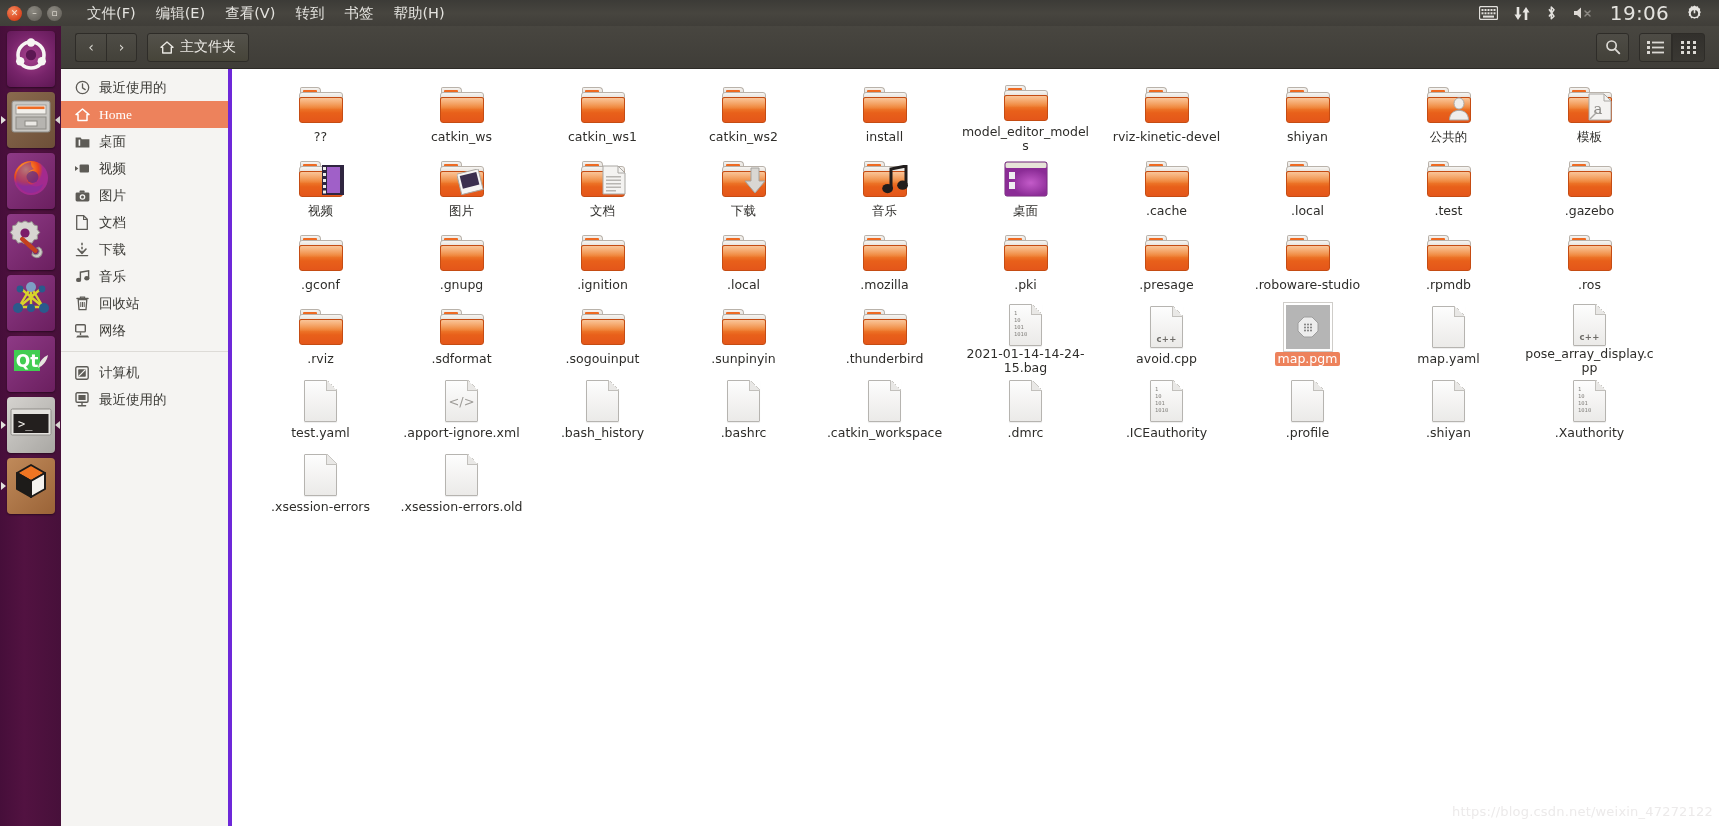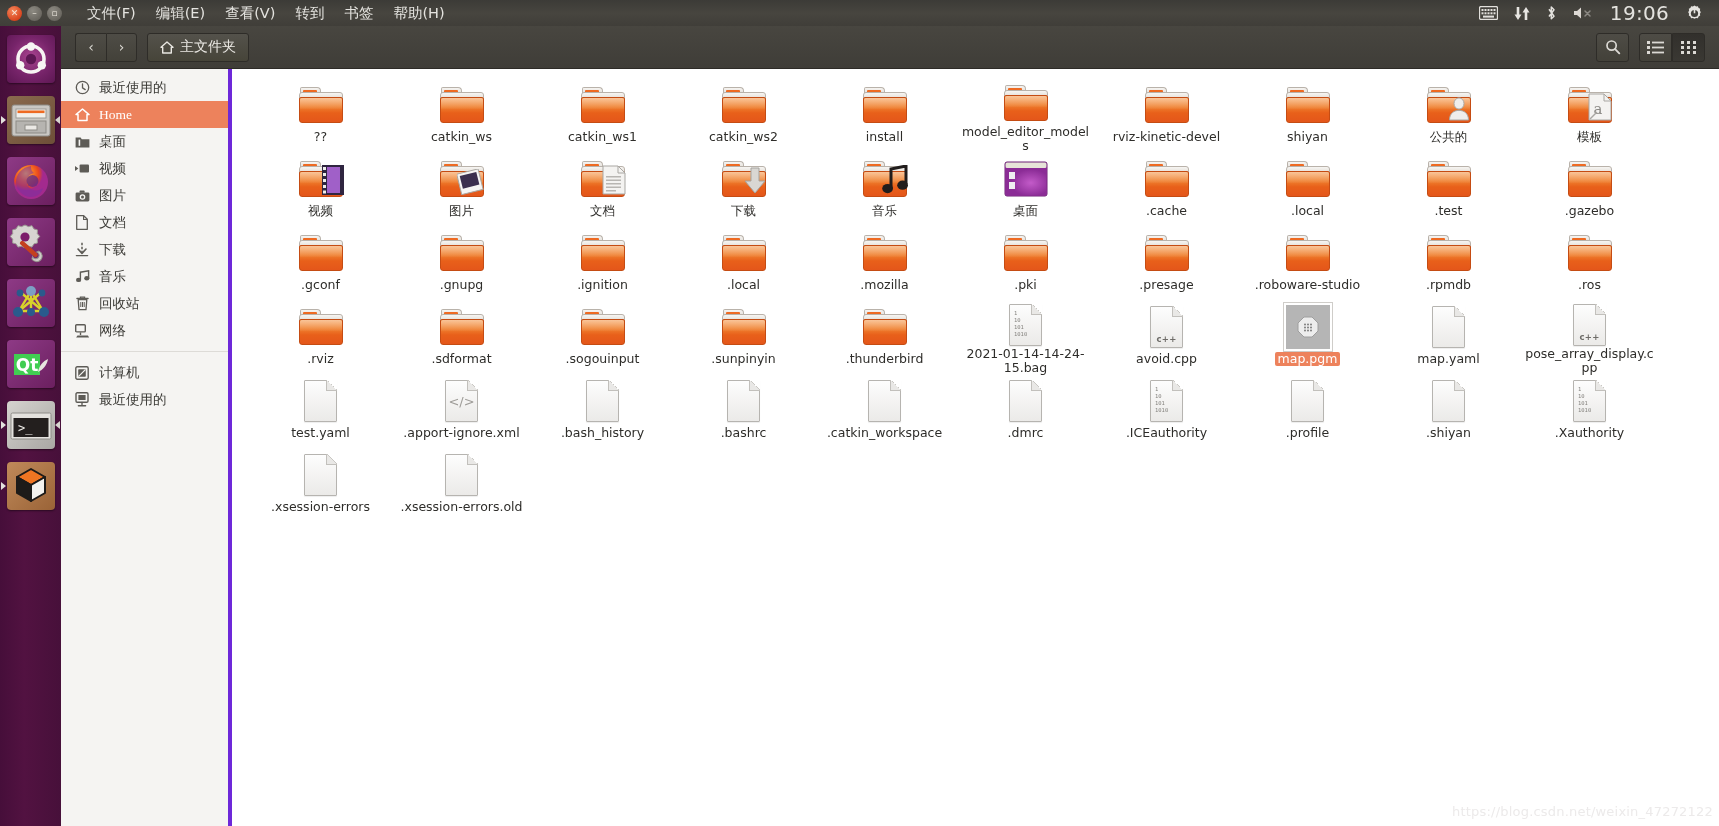--- a/index.html
+++ b/index.html
@@ -32,21 +32,21 @@
   #clock{ font-size:20px; color:#e4e3df; letter-spacing:.3px; padding:0 9px; }
 
   
   #launcher{
     position:absolute; left:0; top:26px; width:61px; height:800px;
     background:linear-gradient(to right,#460e3a 0%,#521241 40%,#47103a 100%);
     z-index:30; padding-top:2px;
   }
   .launch-item{ position:relative; width:61px; height:61px;
     display:flex; align-items:center; justify-content:center; }
-  .li-ico{ width:48px; height:48px; border-radius:4px; position:relative; overflow:hidden;
+  .li-ico{ width:48px; height:56px; border-radius:4px; position:relative; overflow:hidden;
            box-shadow:0 1px 2px rgba(0,0,0,.45); }
   .run-dot{ position:absolute; left:1px; top:50%; transform:translateY(-50%);
     width:0; height:0; border-top:4px solid transparent; border-bottom:4px solid transparent;
     border-left:5px solid #e3e1dd; }
   .run-dot-r{ position:absolute; right:1px; top:50%; transform:translateY(-50%);
     width:0; height:0; border-top:4px solid transparent; border-bottom:4px solid transparent;
     border-right:5px solid #d8d5d0; }
 
   
   #window{ position:absolute; left:61px; top:26px; width:1658px; height:800px; background:#fff; }

